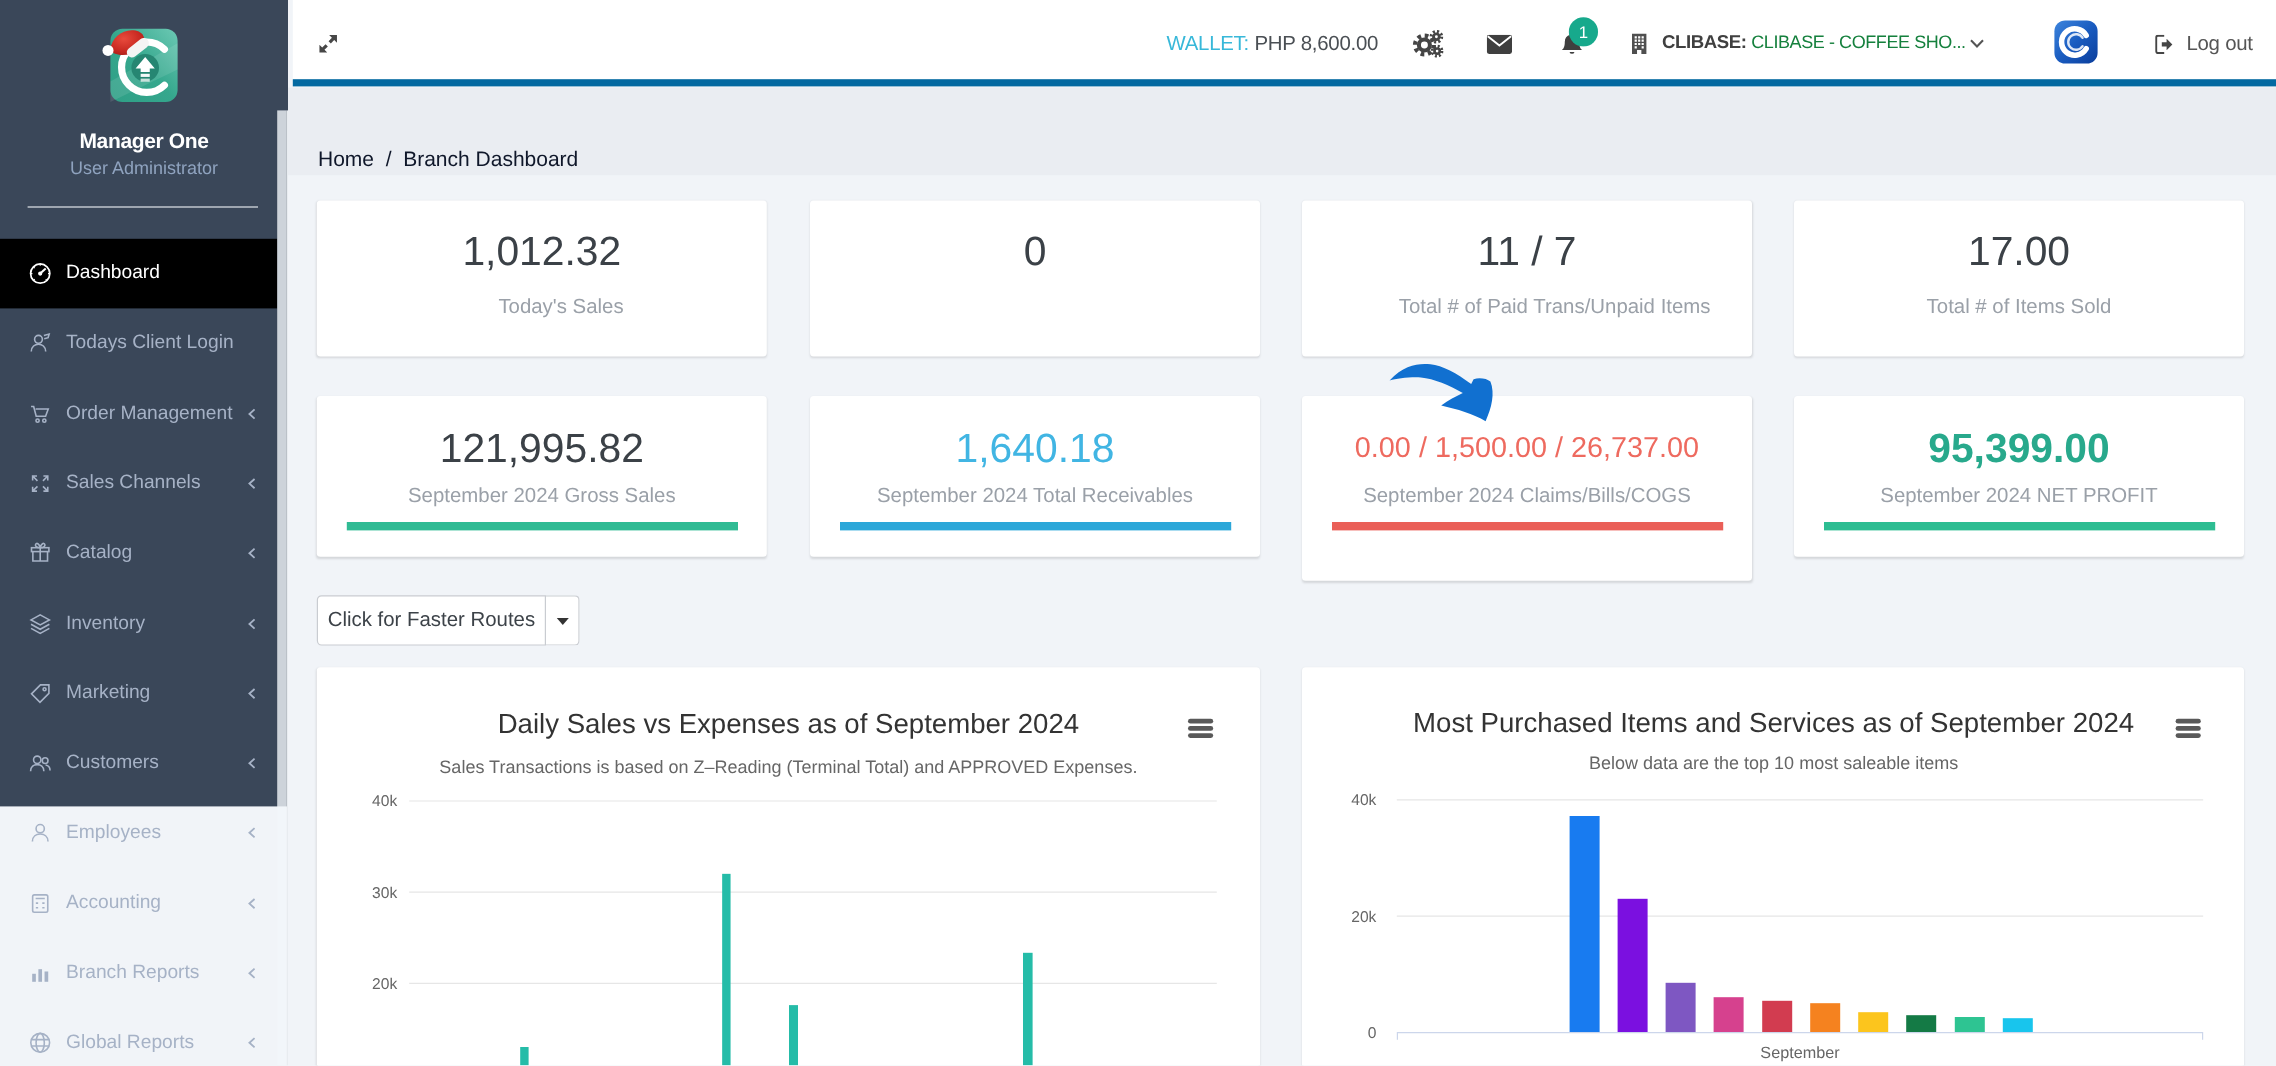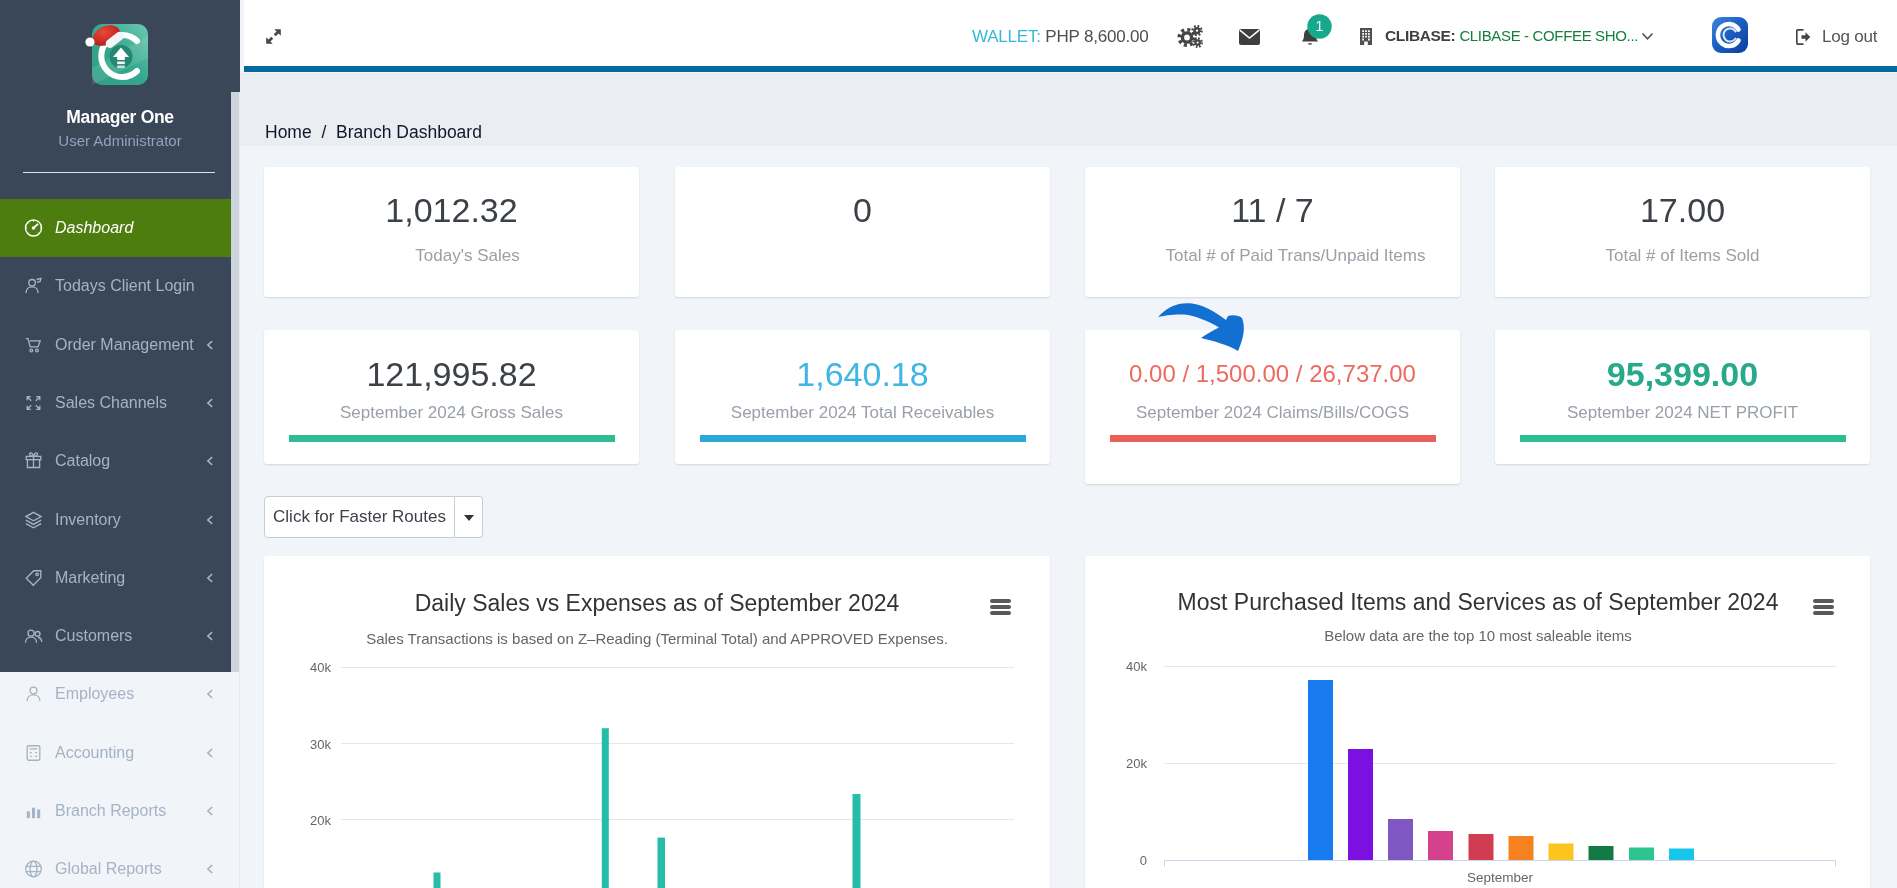--- a/index.html
+++ b/index.html
@@ -10,21 +10,21 @@
 #sidebar { position:absolute; left:0; top:0; width:240px; height:672px; background:#3a4759; }
 #sb-track { position:absolute; left:231px; top:92px; width:7.5px; height:796px; background:rgba(243,246,250,0.8); }
 #sb-white { position:absolute; left:238.5px; top:92px; width:1.5px; height:796px; background:#e8ecf0; }
 .mname { position:absolute; top:107px; width:240px; text-align:center; color:#fff; font-size:17.5px; font-weight:bold; letter-spacing:-0.3px; }
 .mrole { position:absolute; top:132px; width:240px; text-align:center; color:#8fa3bf; font-size:15px; }
 .sep { position:absolute; left:23px; top:172px; width:192px; height:1px; background:#dfe4ea; }
 .mitem { position:absolute; left:0; width:231px; height:58px; color:#a6b2c6; font-size:16px; }
 .mitem .txt { position:absolute; left:55px; top:50%; transform:translateY(-50%); white-space:nowrap; }
 .mitem .ic { position:absolute; left:23px; top:50%; transform:translateY(-50%); width:21px; height:21px; }
 .mitem .ch { position:absolute; left:204px; top:50%; transform:translateY(-50%); width:12px; height:12px; }
-.mitem.active { background:#4d7c0f; color:#ffffff;font-style:italic; }
+.mitem.active { background:#000000; color:#ffffff; }
 
 #navbar { position:absolute; left:244px; top:0; width:1657px; height:72px; background:#ffffff; border-bottom:6px solid #0369a1; }
 .nav-txt { position:absolute; top:27px; font-size:17px; color:#555; white-space:nowrap; letter-spacing:-0.2px; }
 
 #crumb { position:absolute; left:240px; top:73px; width:1657px; height:73px; background:#eaedf2; }
 #crumb .bc { position:absolute; left:25px; top:25px; font-size:17.5px; color:#0f172a;margin-top:24px; }
 
 .card { position:absolute; width:375px; background:#fff; border-radius:3px; box-shadow:0 1px 2px rgba(0,0,0,0.12); }
 .num { position:absolute; width:100%; text-align:center; font-size:34px; color:#3b4147; white-space:nowrap; }
 .lbl { position:absolute; width:100%; text-align:center; font-size:17px; color:#9aa0a8; }

